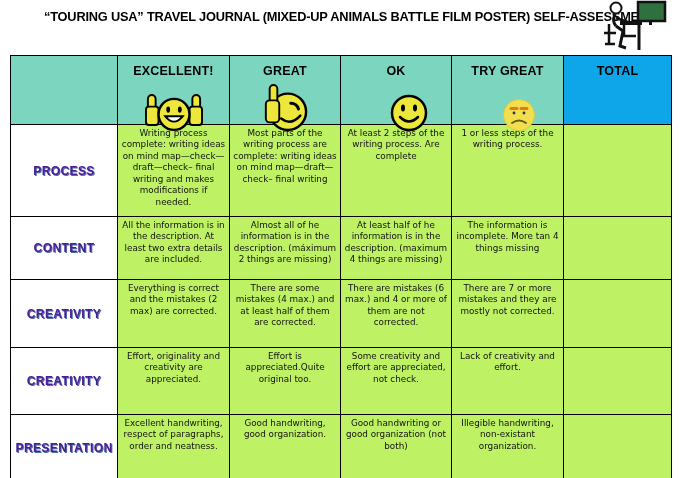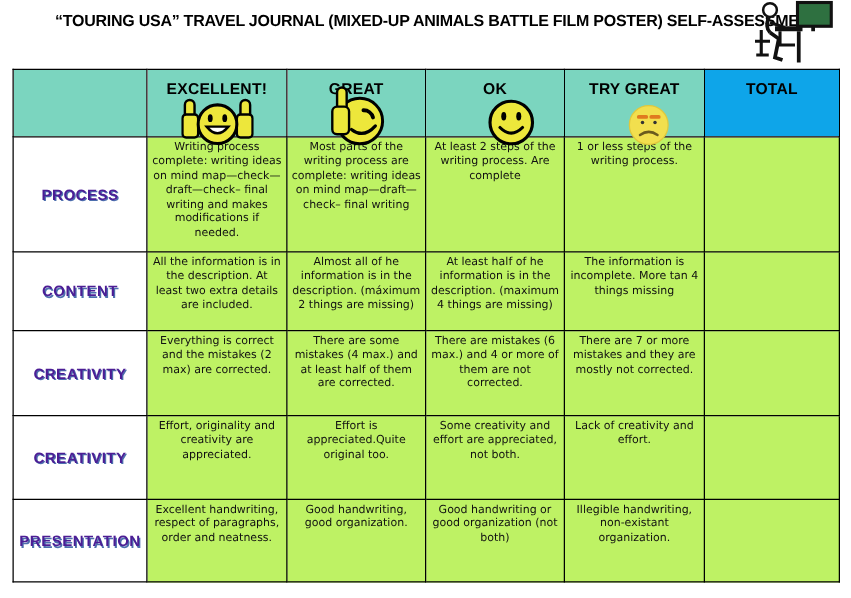--- a/index.html
+++ b/index.html
@@ -6,21 +6,21 @@
   .page{position:relative;width:681px;height:478px;background:#ffffff;overflow:hidden;
         font-family:"DejaVu Sans",sans-serif;color:#000;}
   .title{position:absolute;left:44px;top:9px;font-family:"Liberation Sans",sans-serif;
          font-weight:800;font-size:12.8px;letter-spacing:-0.2px;white-space:nowrap;color:#000;}
   .clipart{position:absolute;left:590px;top:0;line-height:0;}
 
   table.rubric{position:absolute;left:10px;top:55px;width:661px;border-collapse:collapse;
                table-layout:fixed;}
   table.rubric th, table.rubric td{border:1.5px solid #000;}
 
-  tr.hdr{height:54px;}
+  tr.hdr{height:69px;}
   tr.hdr th{background:#7BD5BF;position:relative;vertical-align:top;padding-top:8px;
             text-align:center;font-family:"Liberation Sans",sans-serif;font-weight:800;
             font-size:12.5px;letter-spacing:0.2px;overflow:visible;}
   tr.hdr th.gold{background:#0ea5e9;}
   .hdr-icon{position:absolute;left:50%;transform:translateX(-50%);bottom:-9px;z-index:5;line-height:0;}
 
   th.row-label{background:#fff;text-align:center;vertical-align:middle;
                font-family:"Liberation Sans",sans-serif;font-weight:800;font-size:12px;
                letter-spacing:0.4px;color:#4c1d95;text-shadow:1px 1px 0 #4d6fae;}
   td.cell{background:#bef264;vertical-align:top;padding:3px 3px;text-align:center;
@@ -156,21 +156,21 @@
       <td class="cell">There are some mistakes (4 max.) and at least half of them are corrected.</td>
       <td class="cell">There are mistakes (6 max.) and 4 or more of them are not corrected.</td>
       <td class="cell">There are 7 or more mistakes and they are mostly not corrected.</td>
       <td class="cell"></td>
     </tr>
 
     <tr class="r3">
       <th class="row-label">CREATIVITY</th>
       <td class="cell">Effort, originality and creativity are appreciated.</td>
       <td class="cell">Effort is appreciated.Quite original too.</td>
-      <td class="cell">Some creativity and effort are appreciated, not both.</td>
+      <td class="cell">Some creativity and effort are appreciated, not check.</td>
       <td class="cell">Lack of creativity and effort.</td>
       <td class="cell"></td>
     </tr>
 
     <tr class="r4">
       <th class="row-label">PRESENTATION</th>
       <td class="cell">Excellent handwriting, respect of paragraphs, order and neatness.</td>
       <td class="cell">Good handwriting, good organization.</td>
       <td class="cell">Good handwriting or good organization (not both)</td>
       <td class="cell">Illegible handwriting, non-existant organization.</td>

